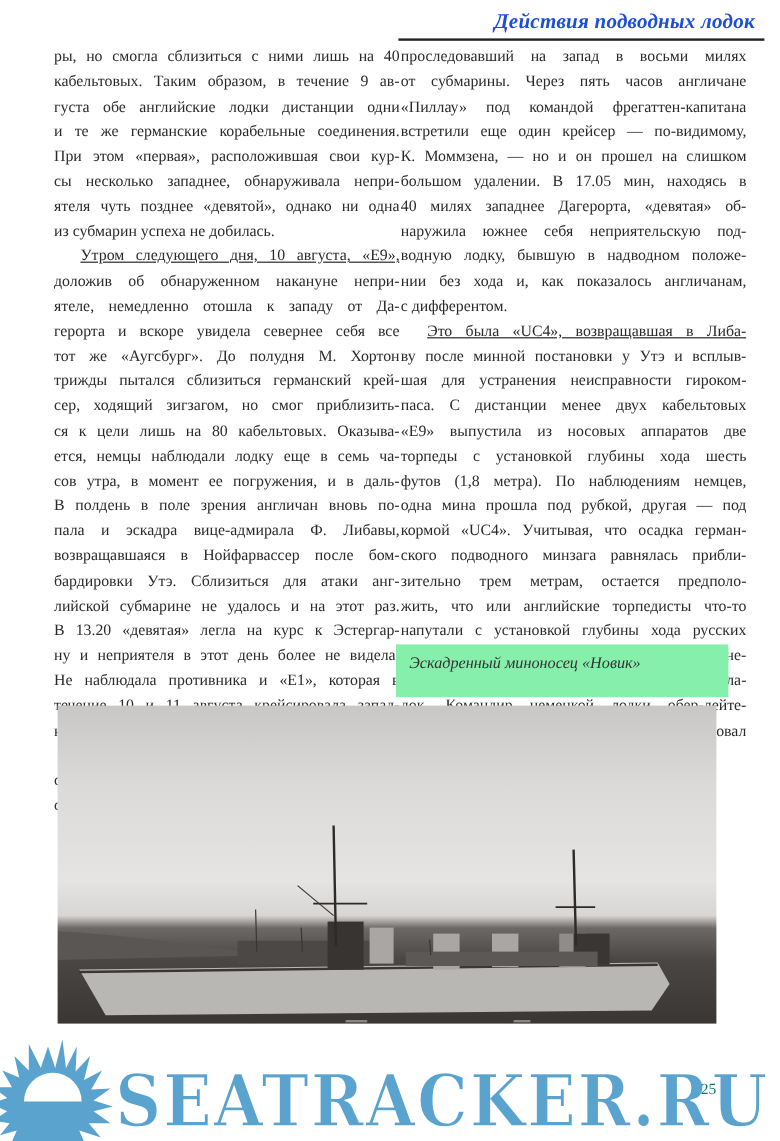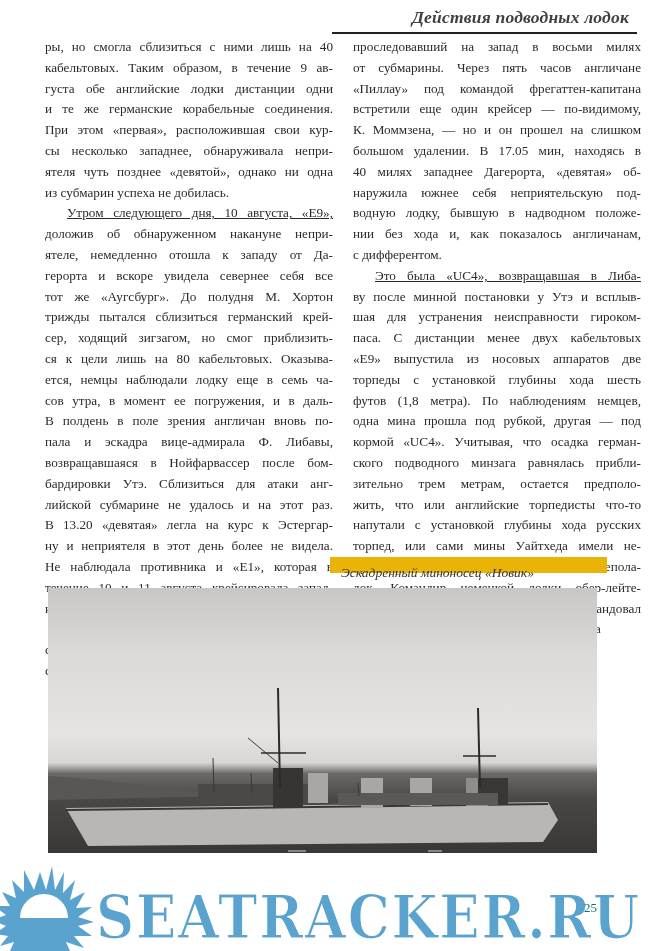--- a/index.html
+++ b/index.html
@@ -8,35 +8,34 @@
     background: #ffffff; color: #2a2a2a;
     font-family: "Liberation Serif", "DejaVu Serif", serif;
   }
   .running-head {
     position: absolute; left: 332px; top: 4px; width: 305px; height: 28px;
     border-bottom: 2px solid #222;
   }
   .running-head span {
     position: absolute; right: 8px; top: 3px;
     font-family: "Liberation Serif", serif; font-weight: bold; font-style: italic;
-    font-size: 17.5px; color: #404040; letter-spacing: 0.2px;
+    font-size: 17.5px; color: #1d4ed8; letter-spacing: 0.2px;
   }
   .col {
     position: absolute; top: 37px; width: 288px;
     font-size: 13.2px; line-height: 20.8px; text-align: justify;
   }
   .col-left { left: 45px; }
-  .col-right { left: 334px; margin-left: 19px; }
+  .col-right { left: 334px; }
   .col .line { display: block; text-align: justify; text-align-last: justify; white-space: nowrap; overflow: hidden; }
   .col .line.last { text-align-last: left; }
   .col .line.ind { padding-left: 22px; text-decoration: underline; }
   .caption-box {
-    position: absolute; left: 330px; top: 537px; width: 277px; height: 16px;
-    background: #eab308;
-    margin-top: 20px;
+    position: absolute; left: 330px; top: 537px; width: 277px; height: 44px;
+    background: #86efac;
   }
   .caption-box span {
     position: absolute; left: 11px; top: 8px;
     font-style: italic; font-size: 13.5px; color: #333;
   }
   .photo {
     position: absolute; left: 48px; top: 588px; width: 549px; height: 265px;
     overflow: hidden;
     background: linear-gradient(to bottom, #c9c7c5 0%, #dcdad8 25%, #e6e4e2 55%, #d8d6d4 66%, #6c6866 70%, #4a4644 80%, #3a3634 100%);
   }

